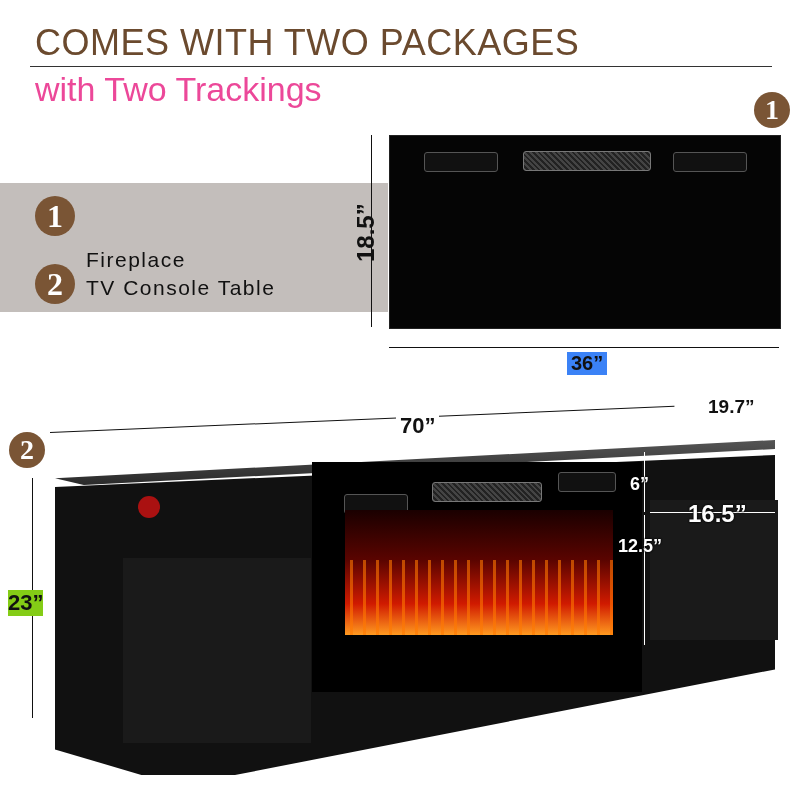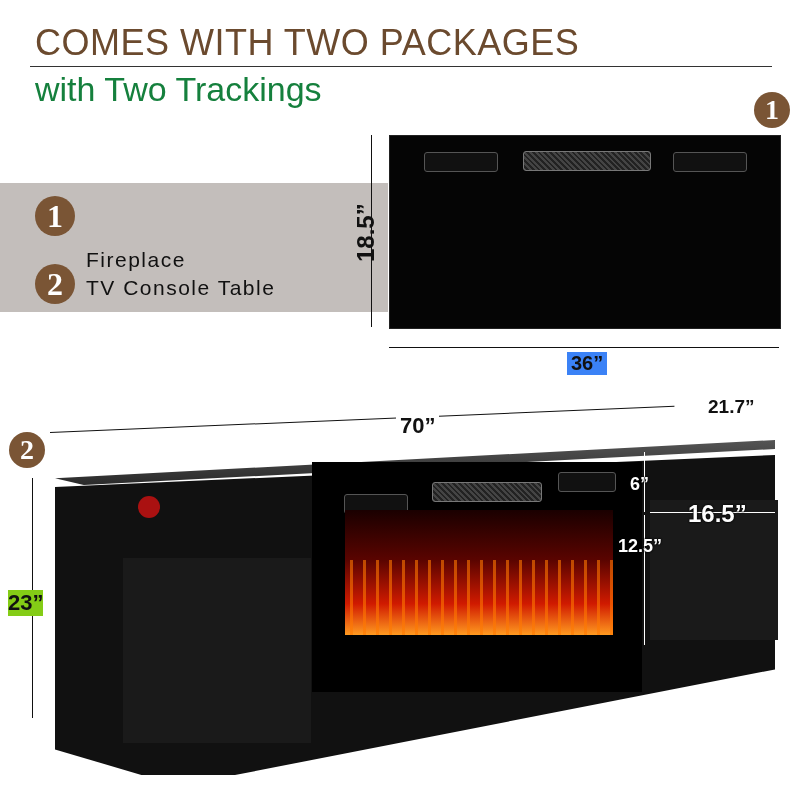--- a/index.html
+++ b/index.html
@@ -1,19 +1,19 @@
 <!DOCTYPE html>
 <html><head>
 <meta charset="utf-8">
 <style>
   html,body{margin:0;padding:0;background:#fff;}
   body{width:800px;height:800px;position:relative;overflow:hidden;font-family:"Liberation Sans",sans-serif;}
   .title{position:absolute;left:35px;top:22px;font-size:36px;color:#6b4a2e;font-family:"Liberation Sans",sans-serif;letter-spacing:0.5px;}
   .rule{position:absolute;left:30px;top:66px;width:742px;height:1px;background:#333;}
-  .subtitle{position:absolute;left:35px;top:70px;font-size:34px;color:#15803d;}
+  .subtitle{position:absolute;left:35px;top:70px;font-size:34px;color:#ec4899;}
   .band{position:absolute;left:0;top:183px;width:388px;height:129px;background:#c3bebb;}
   .badge{position:absolute;width:40px;height:40px;border-radius:50%;background:#7a5535;color:#fff;font-family:"Liberation Serif",serif;font-weight:bold;font-size:32px;line-height:40px;text-align:center;}
   .legend-label{position:absolute;font-size:21px;color:#111;letter-spacing:1.5px;}
   .fp1{position:absolute;left:389px;top:135px;width:390px;height:192px;background:#050505;border:1px solid #222;}
   .vent{position:absolute;top:16px;height:18px;border:1px solid #555;border-radius:3px;background:#111;}
   .grille{position:absolute;top:15px;height:18px;border:1px solid #777;border-radius:3px;background:repeating-linear-gradient(45deg,#444 0 2px,#222 2px 4px);}
   .screen-blue{position:absolute;left:37px;top:52px;width:316px;height:92px;background:linear-gradient(to bottom,#050c2e 0%,#0a1a6a 55%,#1f6cff 85%,#5ad8ff 100%);}
   .flames-blue{position:absolute;left:0;bottom:0;width:100%;height:55px;background:repeating-linear-gradient(90deg,rgba(40,110,255,0.0) 0 6px,rgba(70,160,255,0.55) 6px 10px,rgba(40,110,255,0) 10px 16px);}
   .ctrl{position:absolute;left:275px;top:24px;font-size:10px;color:#e22;font-weight:bold;}
   .dim{position:absolute;font-weight:bold;color:#111;}
@@ -45,21 +45,21 @@
   <div class="vent" style="left:283px;width:72px;"></div>
 </div>
 <div class="vline" style="left:371px;top:135px;height:192px;"></div>
 <div class="dim" style="left:352px;top:215px;font-size:24px;transform:rotate(-90deg);transform-origin:left top;top:262px;">18.5”</div>
 <div class="hline" style="left:389px;top:347px;width:390px;"></div>
 <div class="dim" style="left:567px;top:352px;font-size:20px;background:#3b82f6;padding:0 4px;">36”</div>
 
 <div class="badge" style="left:9px;top:432px;width:36px;height:36px;line-height:36px;font-size:28px;">2</div>
 <div class="hline" style="left:50px;top:432px;width:625px;transform:rotate(-2.4deg);transform-origin:left center;"></div>
 <div class="dim" style="left:396px;top:413px;font-size:22px;background:#fff;padding:0 4px;">70”</div>
-<div class="dim" style="left:708px;top:396px;font-size:19px;">21.7”</div>
+<div class="dim" style="left:708px;top:396px;font-size:19px;">19.7”</div>
 
 <div class="vline" style="left:32px;top:478px;height:240px;"></div>
 <div class="dim" style="left:8px;top:590px;font-size:22px;background:#84cc16;">23”</div>
 
 <div class="top"></div>
 <div class="body-dark" style="left:55px;top:455px;width:720px;height:320px;clip-path:polygon(0 10%,100% 0,100% 67%,25% 100%,12% 100%,0 92%);"></div>
 <div class="body-dark" style="left:123px;top:558px;width:188px;height:185px;background:#1a1a1a;"></div>
 <div class="body-dark" style="left:650px;top:500px;width:128px;height:140px;background:#1a1a1a;"></div>
 <div class="body-dark" style="left:138px;top:496px;width:22px;height:22px;border-radius:50%;background:#a11;"></div>
 <div class="body-dark" style="left:312px;top:462px;width:330px;height:230px;background:#000;">

